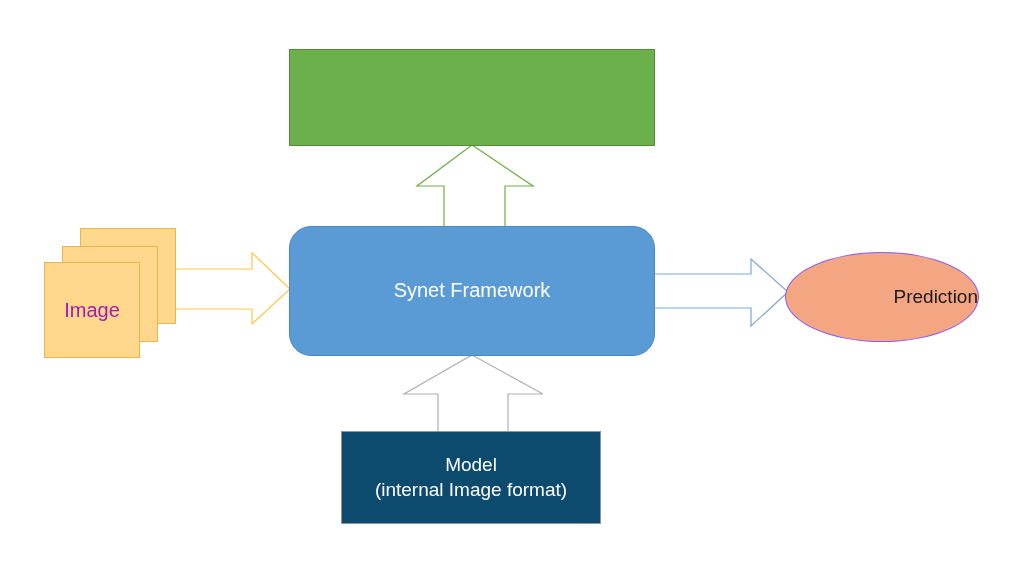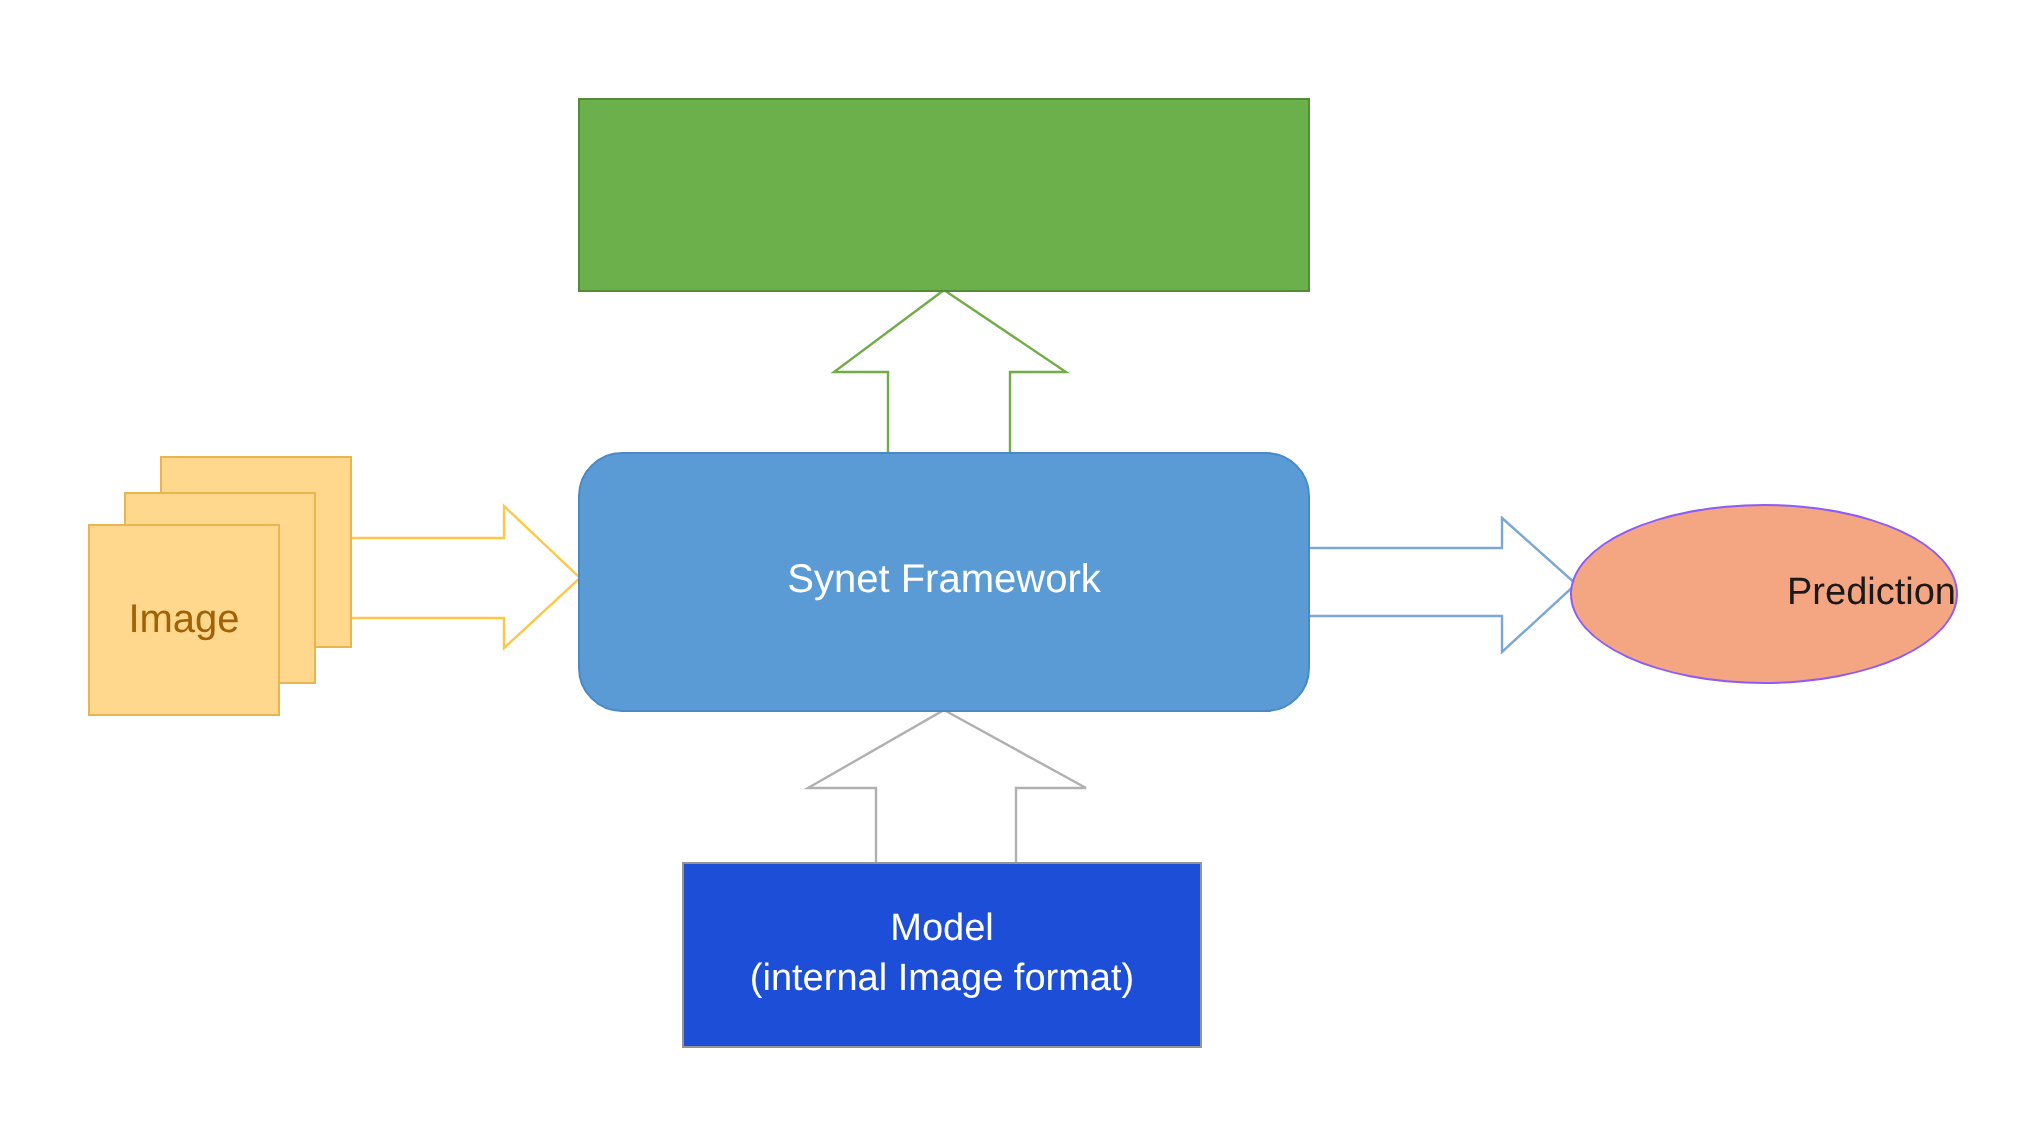--- a/index.html
+++ b/index.html
@@ -54,21 +54,21 @@
     font-size: 20px;
     z-index: 6;
   }
 
   
   #model-box {
     left: 341px;
     top: 431px;
     width: 260px;
     height: 93px;
-    background: #1d4ed8;
+    background: #0c4a6e;
     border: 1px solid #949494;
     color: #ffffff;
     font-size: 19px;
     z-index: 6;
   }
 
   
   #prediction-ellipse {
     left: 785px;
     top: 252px;
@@ -97,21 +97,21 @@
   #img-card-front { left: 44px; top: 262px; z-index: 5; }
   #image-label {
     position: absolute;
     left: 44px;
     top: 262px;
     width: 96px;
     height: 96px;
     display: flex;
     align-items: center;
     justify-content: center;
-    color: #a16207;
+    color: #a21caf;
     font-size: 20px;
     z-index: 6;
     border-radius: 24px;
   }
 
   
   .arrow-svg {
     position: absolute;
     overflow: visible;
   }

